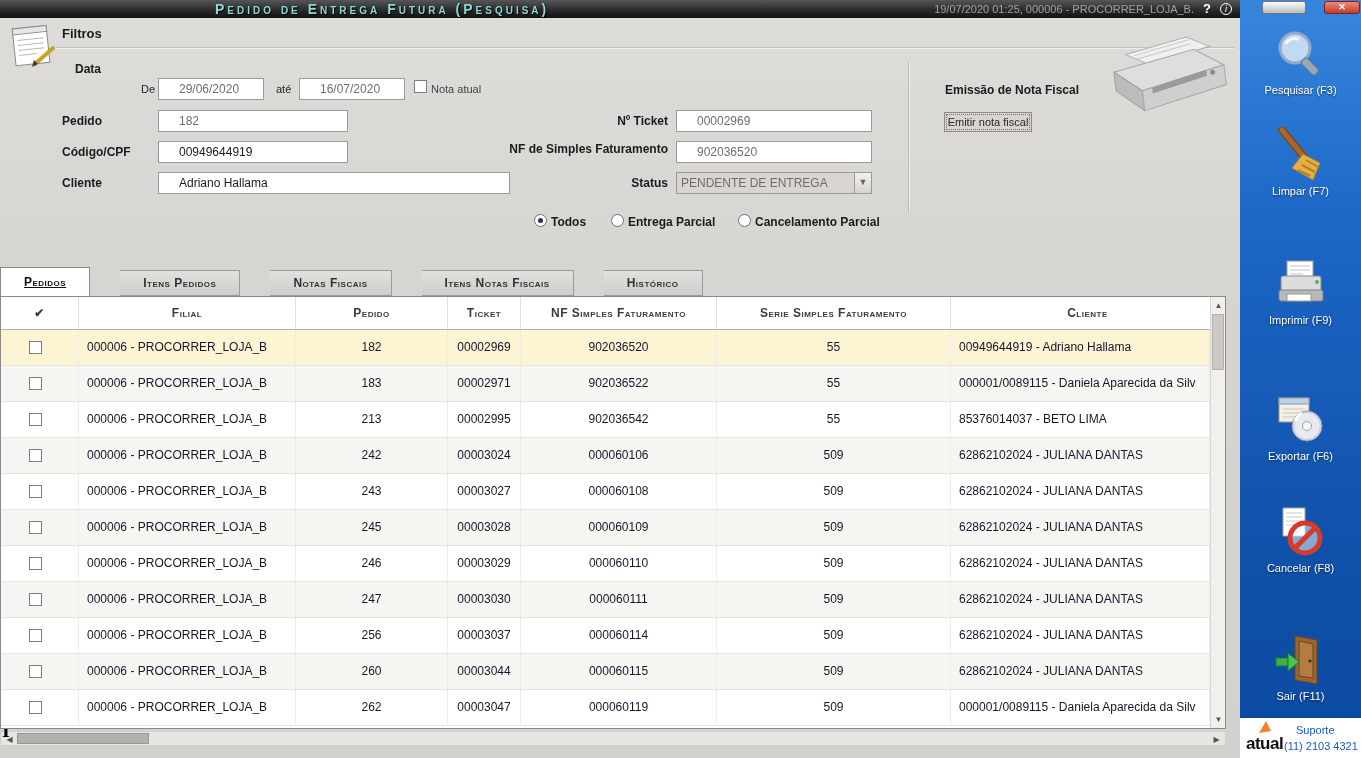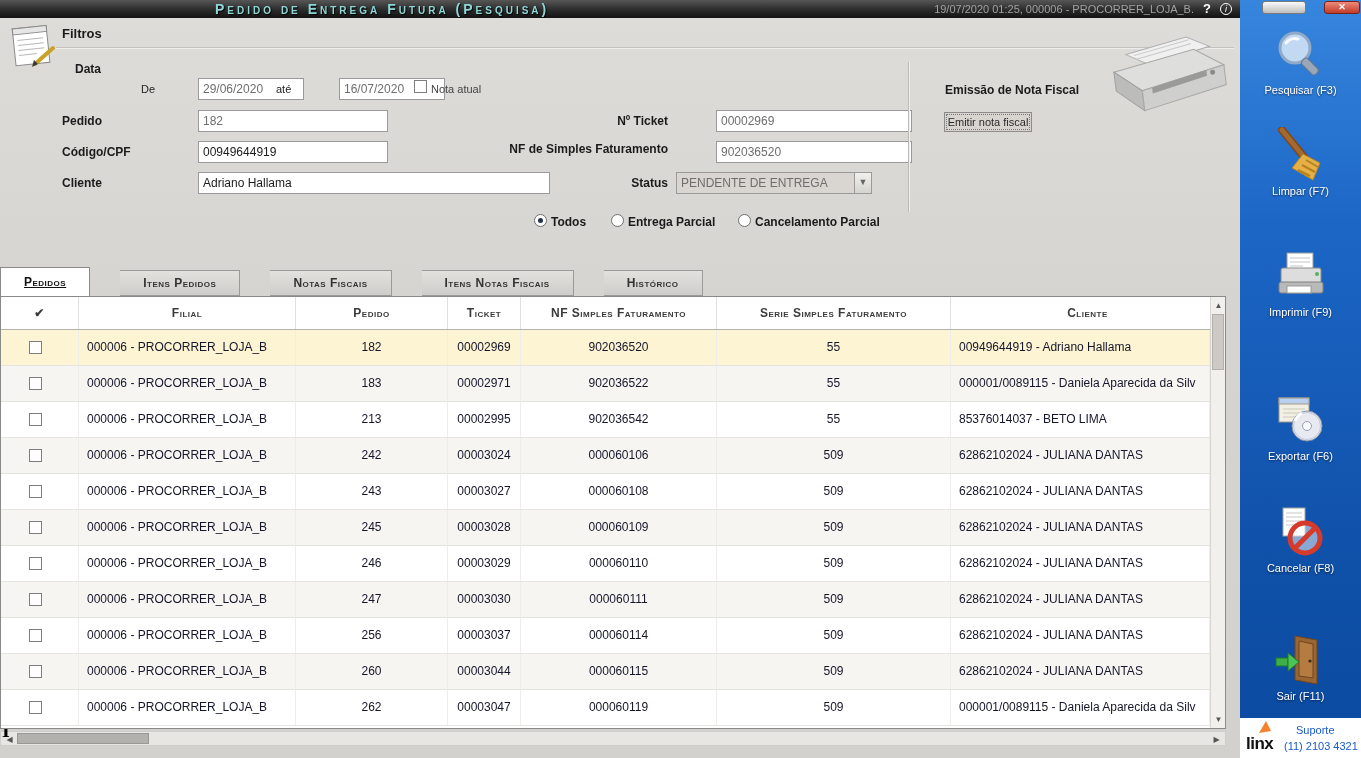--- a/index.html
+++ b/index.html
@@ -38,21 +38,21 @@
   
   #main { position:absolute; left:0; top:18px; width:1240px; height:740px;
     background:linear-gradient(180deg,#dedcd8 0%,#d6d4d0 40%,#d3d1cd 100%); }
   .note-icon { position:absolute; left:8px; top:5px; }
   .filtros-h { position:absolute; left:62px; top:8px; font-size:13px; font-weight:bold; color:#1a1a1a; }
   .sep { position:absolute; left:56px; top:29px; width:1178px; height:2px;
     border-top:1px solid #c4c2be; border-bottom:1px solid #efeeec; }
   .lbl { position:absolute; font-size:12px; font-weight:bold; color:#1b1b1b; }
   .lbl-sm { position:absolute; font-size:11px; color:#222; }
   .fin { position:absolute; height:22px; border:1px solid #9a9a9a; background:#fff; font-size:12px;
-    padding:0 4px; color:#1a1a1a;margin-left:40px; }
+    padding:0 20px; color:#1a1a1a; }
   .fin.muted { color:#6e6e6e; }
   input[type="checkbox"].cb { appearance:none; -webkit-appearance:none; width:13px; height:13px;
     border:1px solid #7e7e7e; background:#fff; margin:0; cursor:pointer; position:absolute; }
   input[type="radio"].rb { appearance:none; -webkit-appearance:none; width:13px; height:13px;
     border:1px solid #6f6f6f; border-radius:50%; background:#fff; margin:0; cursor:pointer; position:absolute; }
   input[type="radio"].rb:checked::after { content:""; position:absolute; left:3px; top:3px; width:5px;
     height:5px; border-radius:50%; background:#23324f; }
   .dropdown { position:absolute; left:676px; top:154px; width:196px; height:22px; background:#d9d6d1;
     border:1px solid #9a9a9a; }
   .dropdown .dd-text { position:absolute; left:4px; top:0; line-height:20px; font-size:12px; color:#6e6e6e; }
@@ -139,21 +139,21 @@
         <svg width="56" height="56" viewBox="0 0 56 56">
           <line x1="9" y1="3" x2="31" y2="30" stroke="#7c4a1e" stroke-width="8" stroke-linecap="round"></line>
           <line x1="9" y1="3" x2="31" y2="30" stroke="#a5682f" stroke-width="5" stroke-linecap="round"></line>
           <polygon points="30,27 47,36 40,53 19,41" fill="#e5b045" stroke="#b5821f"></polygon>
           <path d="M25 43 L37 49 M29 38 L42 45 M33 33 L45 40" stroke="#b5821f" stroke-width="2" fill="none"></path>
         </svg>
       </span>
       <span class="side-label">Limpar (F7)</span>
     </div>
 
-    <div class="side-btn" style="top:248px;">
+    <div class="side-btn" style="top:256px;">
       <span>
         <svg width="56" height="56" viewBox="0 0 56 56">
           <rect x="14" y="5" width="26" height="17" fill="#ffffff" stroke="#9a9a9a"></rect>
           <path d="M17 10 h20 M17 14 h20 M17 18 h13" stroke="#c4c4c4"></path>
           <rect x="8" y="20" width="40" height="16" rx="2" fill="#dddddd" stroke="#8a8a8a"></rect>
           <rect x="6" y="34" width="44" height="11" rx="2" fill="#b9b9b9" stroke="#808080"></rect>
           <rect x="14" y="38" width="24" height="7" fill="#ffffff" stroke="#9a9a9a"></rect>
           <circle cx="44" cy="26" r="2" fill="#58b058"></circle>
         </svg>
       </span>
@@ -199,21 +199,21 @@
       </span>
       <span class="side-label">Sair (F11)</span>
     </div>
 
     <div id="support">
       <span class="linx-flame">
         <svg width="14" height="13" viewBox="0 0 14 13">
             <polygon points="1,12 8,0 13,10" fill="#f5822a"></polygon>
           </svg>
       </span>
-      <span class="linx-text">linx</span>
+      <span class="linx-text">atual</span>
       <span class="support-1">Suporte</span>
       <span class="support-2">(11) 2103 4321</span>
     </div>
   </div>
 
   <div id="main">
 
     <span class="note-icon">
       <svg width="50" height="46" viewBox="0 0 50 46">
         <g transform="rotate(-6 24 22)">

